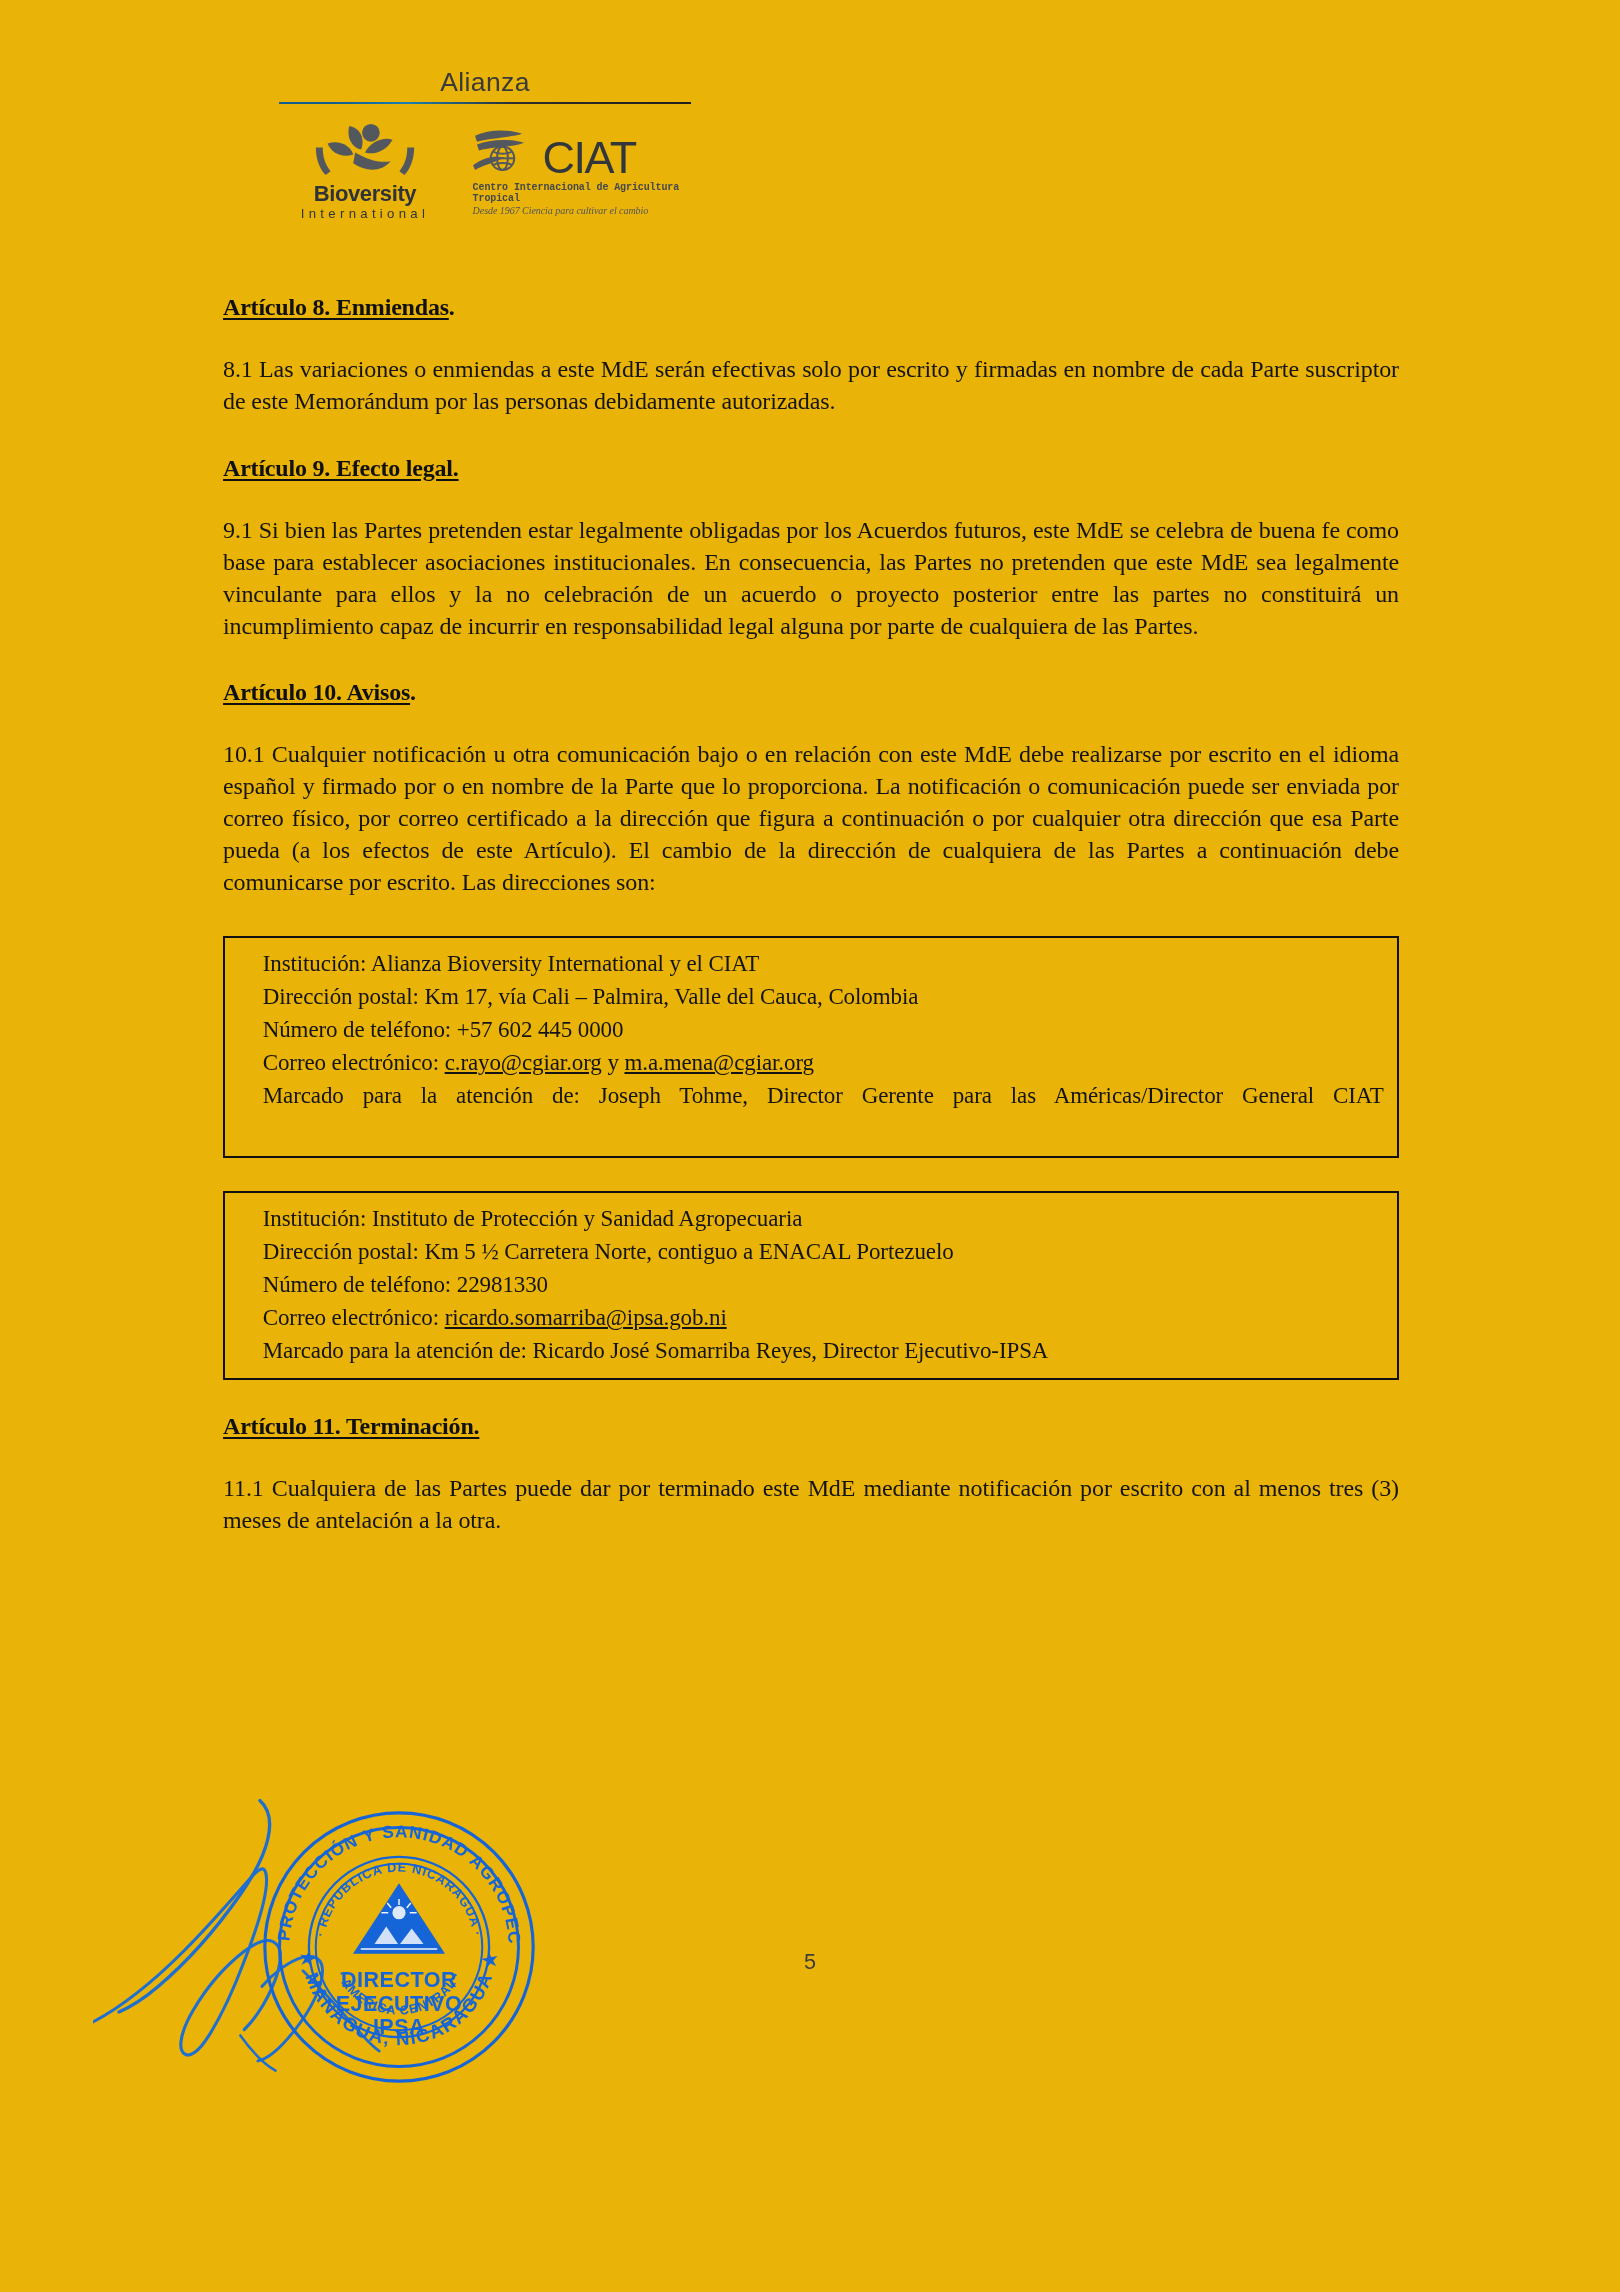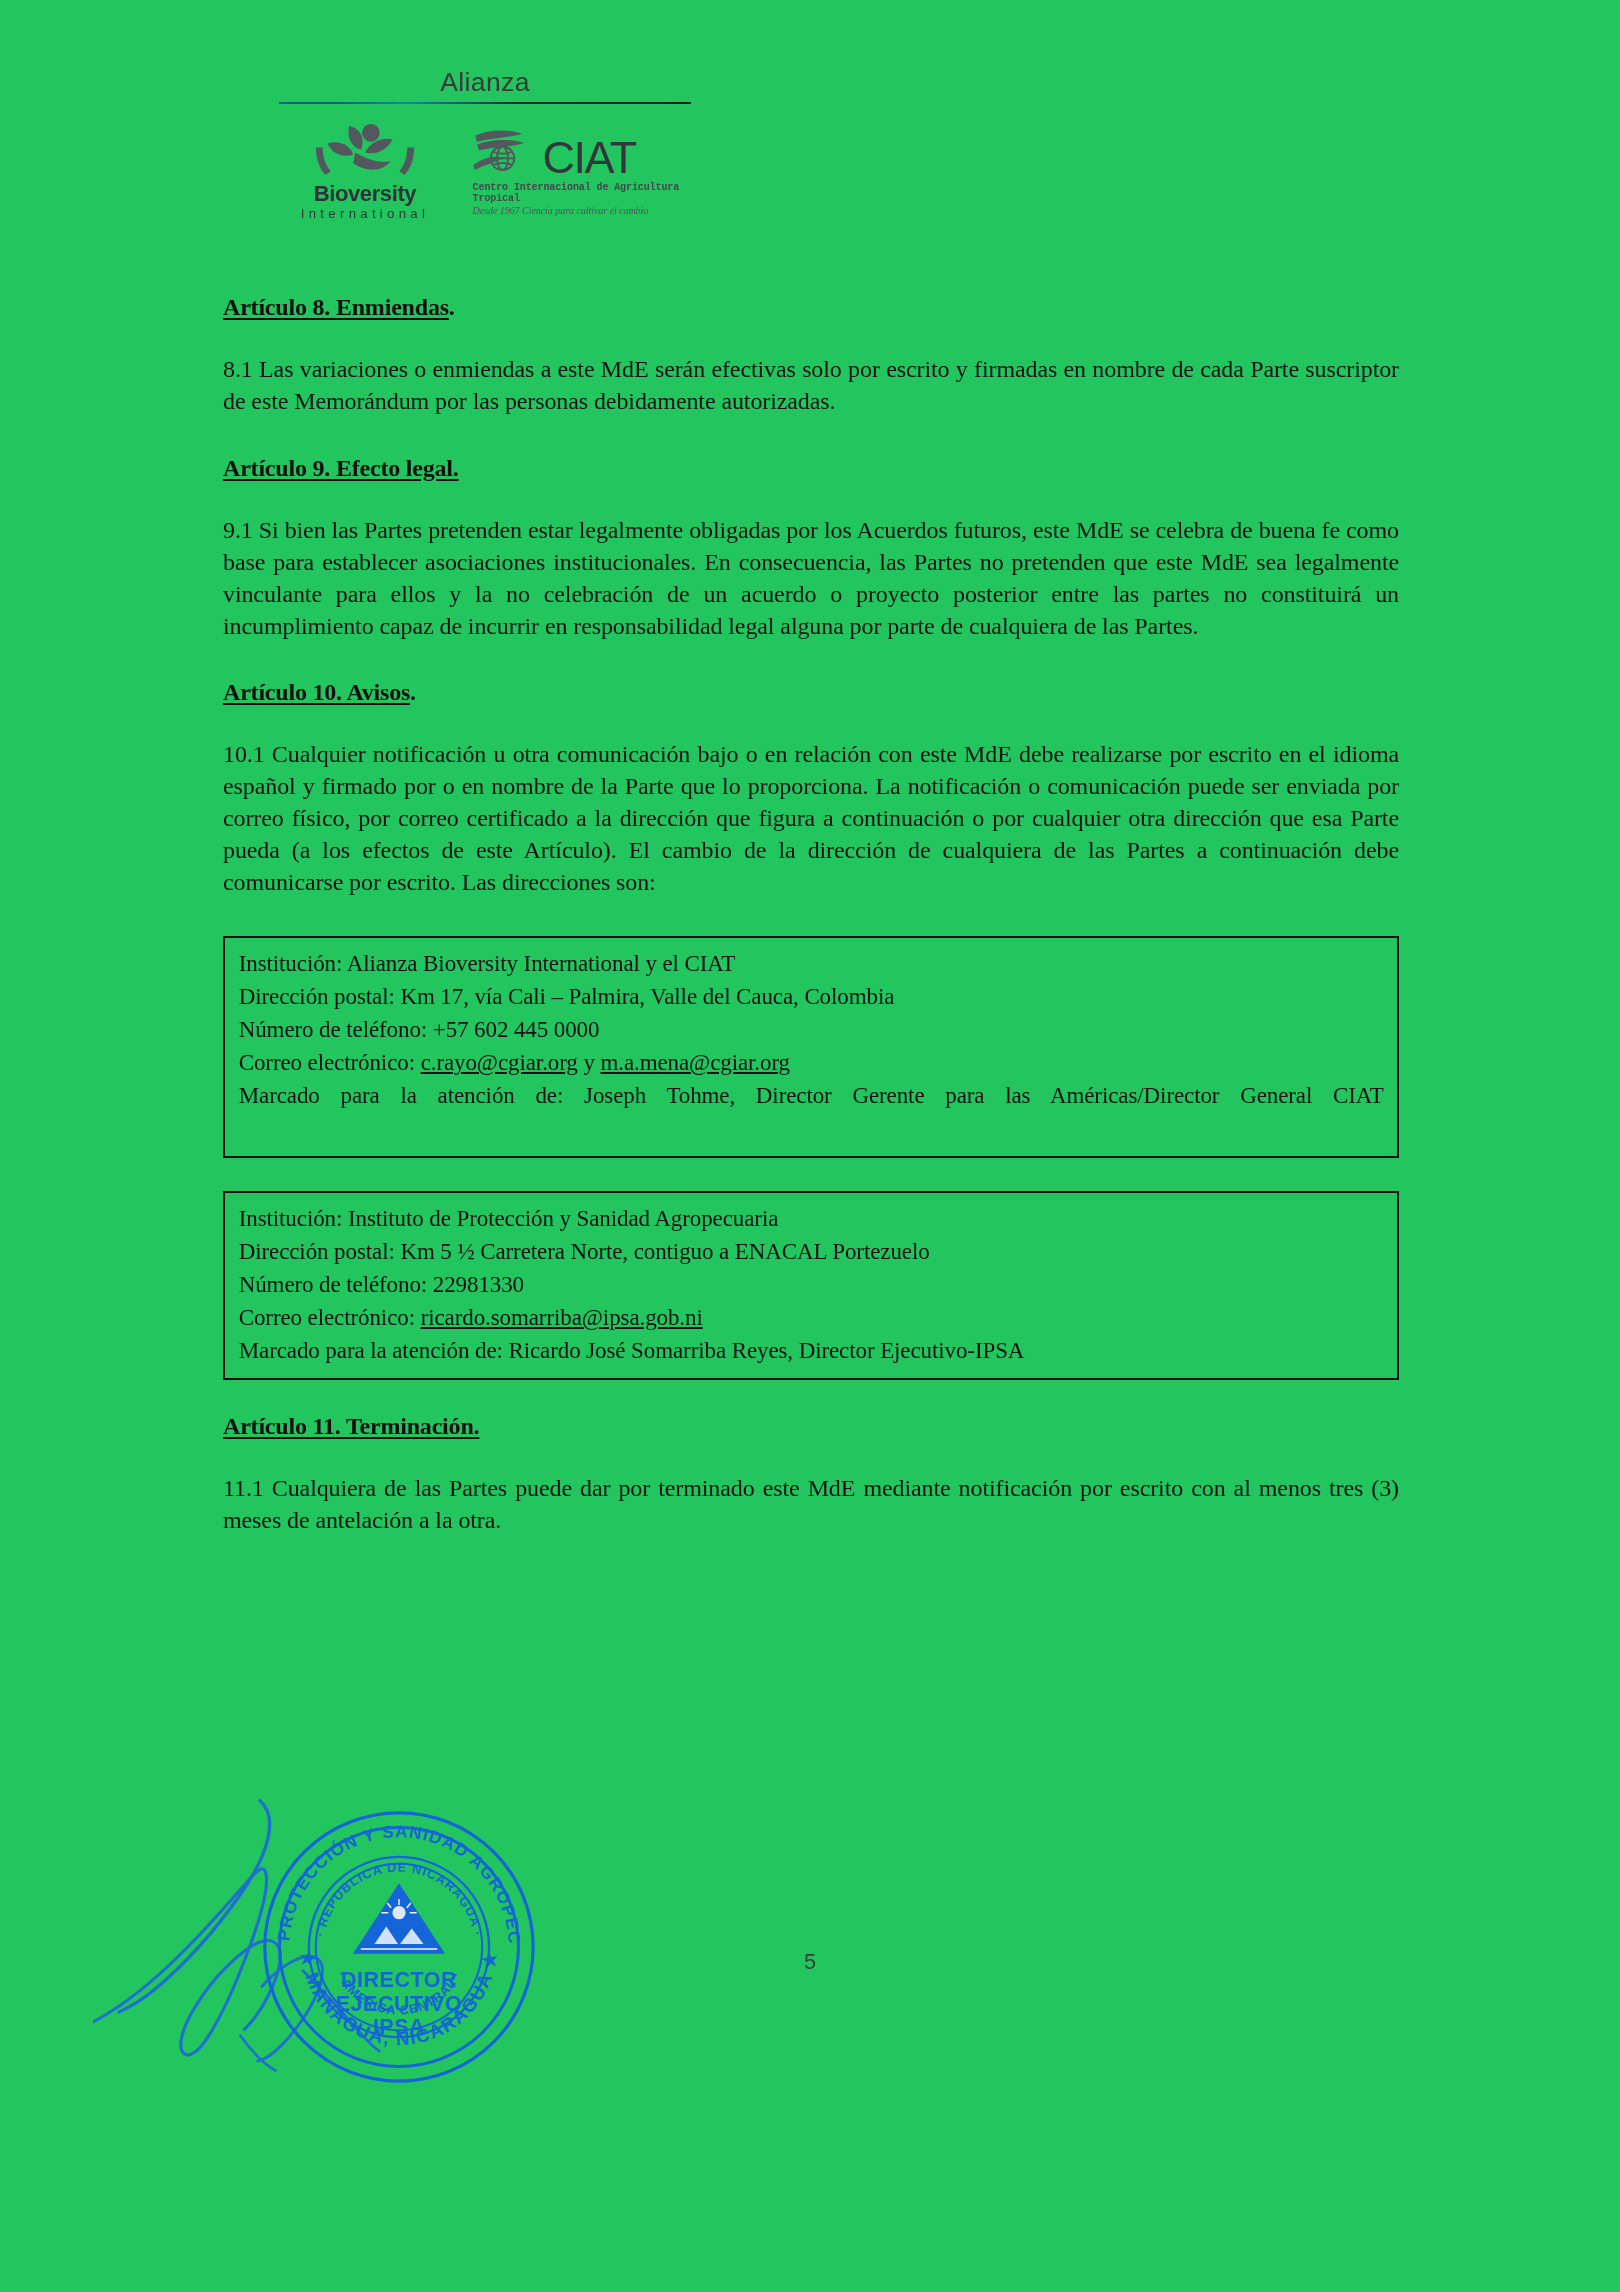--- a/index.html
+++ b/index.html
@@ -9,21 +9,21 @@
     background: #ffffff;
   }
   body {
     font-family: "Liberation Serif", "DejaVu Serif", serif;
     color: #1a1a1a;
   }
   .page {
     position: relative;
     width: 1620px;
     height: 2293px;
-    background: #22c55e;
+    background: #eab308;
     overflow: hidden;
     box-sizing: border-box;
   }
 
   
   .letterhead {
     position: absolute;
     left: 279px;
     top: 69px;
     width: 412px;
@@ -144,20 +144,21 @@
     border: 2px solid #111111;
     padding: 8.8px 13.7px 10.8px 13.7px;
     margin: 0 0 33px 0;
     box-sizing: border-box;
   }
   .addr-line {
     font-size: 23px;
     line-height: 1.44;
     color: #141414;
     letter-spacing: -0.1px;
+    margin-left: 24px;
   }
   .addr-line.justified {
     text-align: justify;
   }
   .addr-line.justified::after {
     content: "";
     display: inline-block;
     width: 100%;
   }
   .mail {

